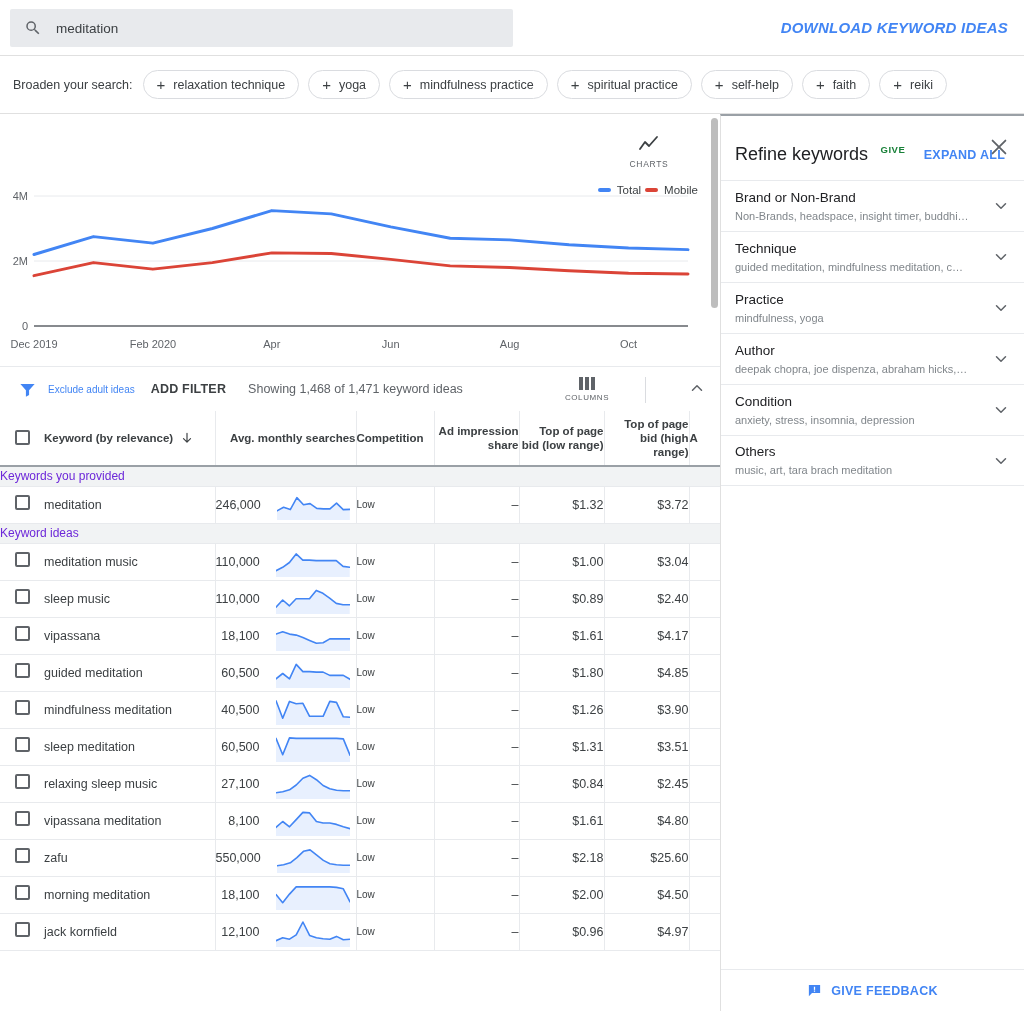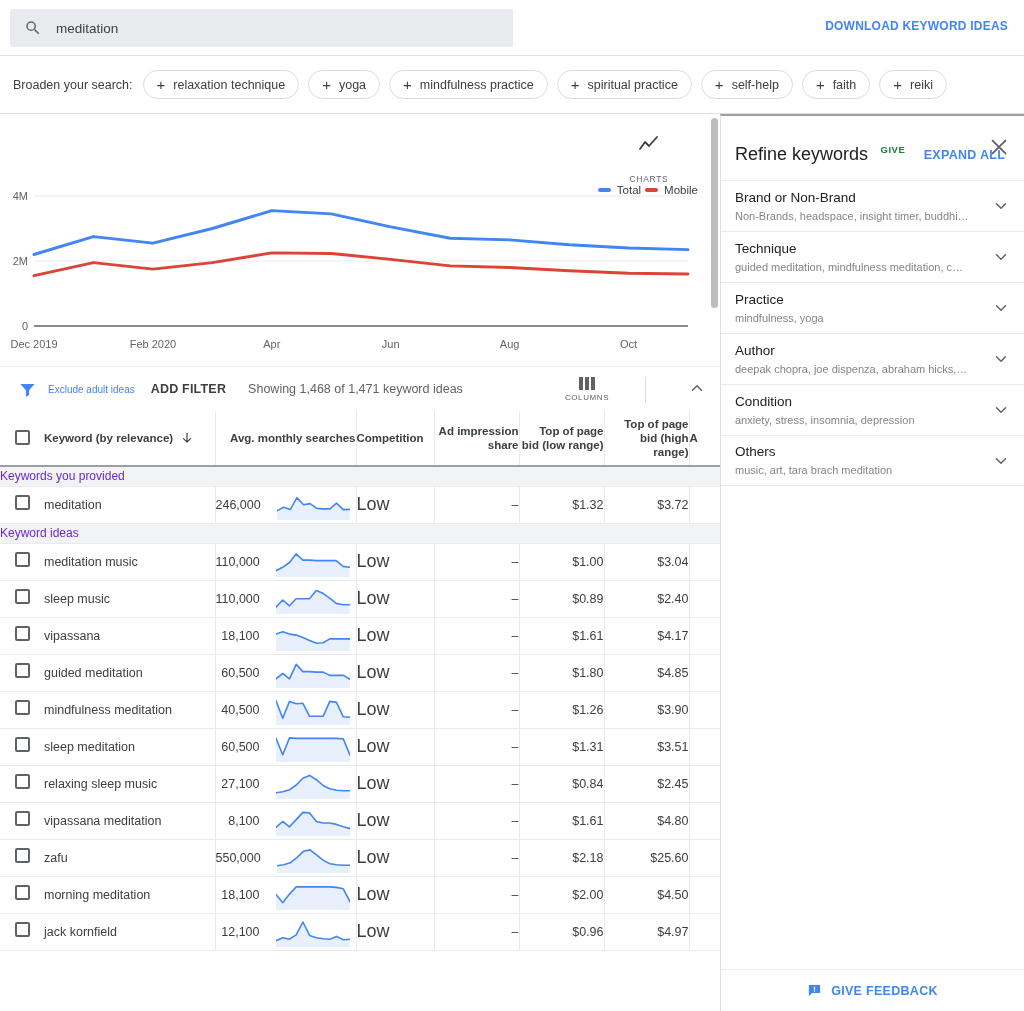--- a/index.html
+++ b/index.html
@@ -20,22 +20,22 @@
   }
   .searchbox {
     position: absolute; left: 10px; top: 9px; width: 503px; height: 38px;
     background: #e8eaed; border-radius: 2px;
     display: flex; align-items: center; padding: 0 14px;
   }
   .searchbox .mag { width: 18px; height: 18px; margin-right: 14px; flex: none; }
   .search-value { font-size: 13.5px; color: #3c4043; }
   .download-link {
     position: absolute; right: 16px; top: 19px;
-    font-size: 12px; font-weight: bold; letter-spacing: .22px;
-    color: #4285f4; cursor: pointer; white-space: nowrap;
+    font-size: 15px; font-weight: bold; letter-spacing: .22px;
+    color: #4285f4; cursor: pointer; white-space: nowrap; font-style: italic;
   }
 
   
   .broaden {
     position: absolute; left: 0; top: 56px; width: 1024px; height: 58px;
     border-bottom: 1px solid #e0e0e0; background: #fff;
     display: flex; align-items: center; padding-left: 13px; gap: 9px;
   }
   .broaden-label { font-size: 12.5px; color: #3c4043; margin-right: 1px; }
   .chip {
@@ -53,21 +53,21 @@
   }
   .chart-scrollbar {
     position: absolute; right: 2px; top: 4px; width: 7px; height: 190px;
     background: #bdbdbd; border-radius: 4px;
   }
   .charts-btn {
     position: absolute; right: 46px; top: 20px; width: 50px;
     text-align: center; cursor: pointer;
   }
   .charts-btn .clabel {
-    font-size: 8.5px; letter-spacing: .7px; color: #5f6368; margin-top: 16px;
+    font-size: 8.5px; letter-spacing: .7px; color: #5f6368; margin-top: 1px;
   }
   .legend {
     position: absolute; right: 22px; top: 70px;
     display: flex; align-items: center; gap: 4px;
     font-size: 11.5px; color: #3c4043;
   }
   .legend .item { display: flex; align-items: center; gap: 6px; }
   .legend .swatch { width: 13px; height: 4px; border-radius: 2px; }
   .plot { position: absolute; left: 0; top: 0; width: 706px; height: 252px; }
 
@@ -113,21 +113,21 @@
     width: 15px; height: 15px; border: 2px solid #5f6368; border-radius: 2px;
     display: inline-block; cursor: pointer; background: #fff;
   }
   .grouprow td {
     background: #f1f3f4; height: 20px; font-size: 12px; color: #6d28d9;
     padding-left: 14px; border-right: none; border-bottom: 1px solid #e8eaed;
   }
   tbody tr.datarow td { height: 37px; border-bottom: 1px solid #e8eaed; }
   .kwname { font-size: 12.5px; color: #3c4043; padding-left: 4px; }
   .num { font-size: 12.5px; color: #3c4043; text-align: right; padding-right: 10px; white-space: nowrap; }
-  .comp { font-size: 18px; color: #3c4043; padding-left: 12px; }
+  .comp { font-size: 10px; color: #3c4043; padding-left: 12px; }
   .dash { font-size: 12.5px; color: #3c4043; text-align: right; padding-right: 16px; }
   .spark { width: 74px; height: 30px; display: block; }
   .searchcell { display: flex; align-items: center; justify-content: flex-end; gap: 6px; padding-right: 6px; }
 
   
   .refine {
     position: absolute; left: 720px; top: 114px; width: 304px; height: 897px;
     background: #fff; border-left: 1px solid #e0e0e0;
     border-top: 2px solid #9aa0a6;
   }

